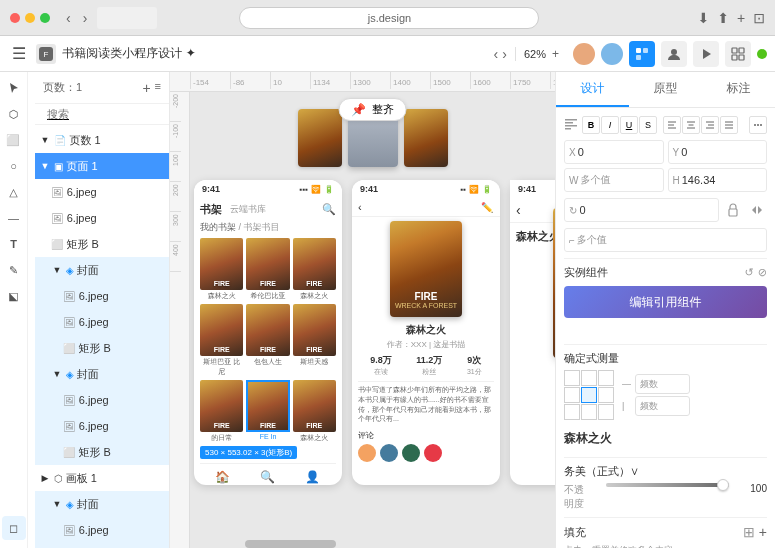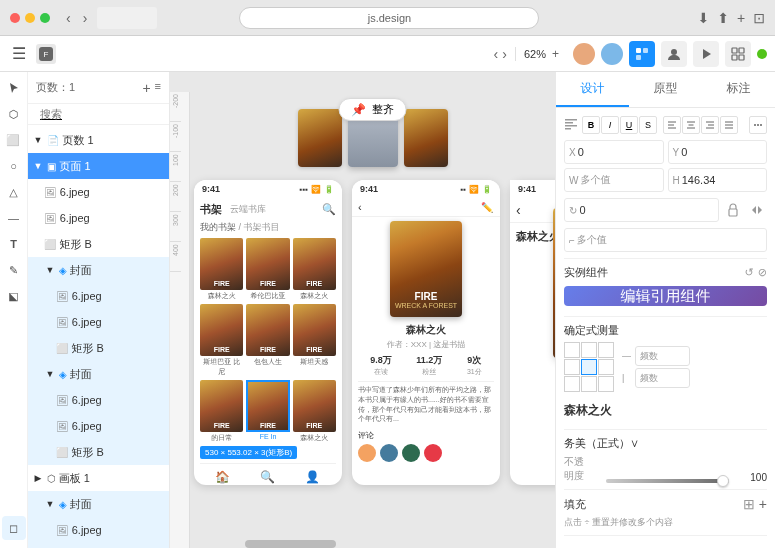--- a/index.html
+++ b/index.html
@@ -157,21 +157,21 @@
       display: flex;
       align-items: center;
       justify-content: center;
       font-size: 12px;
       color: #666;
       cursor: pointer;
       border-bottom: 2px solid transparent;
     }
     .right-tab.active { color: #1890ff; border-bottom-color: #1890ff; }
     .right-content { flex: 1; overflow-y: auto; padding: 8px; }
-    .slider-row { display: flex; align-items: flex-end; gap: 14px; }
+    .slider-row { display: flex; align-items: flex-start; gap: 14px; }
     .slider-label { font-size: 10px; color: #999; width: 28px; }
     .slider-track { flex: 1; height: 4px; border-radius: 2px; background: #f0f0f0; position: relative; }
     .slider-fill { height: 100%; border-radius: 2px; background: linear-gradient(90deg, #ccc, #666); }
     .slider-thumb { position: absolute; right: 0; top: -4px; width: 12px; height: 12px; background: #fff; border: 1px solid #ccc; border-radius: 50%; box-shadow: 0 1px 2px rgba(0,0,0,0.2); }
     .slider-val { font-size: 10px; color: #333; width: 24px; text-align: right; }
     .divider { height: 1px; background: #f0f0f0; margin: 6px 0; }
     .rtick { min-width: 40px; font-size: 8px; color: #aaa; border-left: 1px solid #ddd; padding-left: 2px; height: 20px; display: flex; align-items: flex-end; padding-bottom: 2px; }
     .prop-grid { display: grid; grid-template-columns: 1fr 1fr; gap: 4px; margin-bottom: 6px; }
     .prop-cell { display: flex; align-items: center; gap: 2px; height: 24px; border: 1px solid #e8e8e8; border-radius: 3px; padding: 0 4px; }
     .prop-cell-label { font-size: 10px; color: #999; }
@@ -203,20 +203,21 @@
 </div>
 
 <div class="app-titlebar">
   <span class="menu-icon">☰</span>
   <div class="title-icon">
     <svg width="14" height="14" viewBox="0 0 14 14">
         <rect width="14" height="14" rx="3" fill="#666"></rect>
         <text x="7" y="10" text-anchor="middle" fill="#fff" font-size="8">F</text>
       </svg>
   </div>
+  <span class="app-title">书籍阅读类小程序设计 ✦</span>
   <div class="zoom-ctrl" style="margin-left:auto;">
     <button style="border:none;background:none;font-size:14px;color:#666;cursor:pointer;">‹</button>
     <button style="border:none;background:none;font-size:14px;color:#666;cursor:pointer;">›</button>
     <span style="width:1px;height:14px;background:#e0e0e0;margin:0 4px;"></span>
     <span class="zoom-val">62%</span>
     <span style="font-size:12px;color:#666;cursor:pointer;margin-left:2px;">+</span>
   </div>
   <div class="top-right-icons">
     <div class="avatar avatar-1"></div>
     <div class="avatar avatar-2"></div>
@@ -265,21 +266,21 @@
         <div style="width:24px;height:24px;display:flex;align-items:center;justify-content:center;cursor:pointer;font-size:11px;color:#555;">⬜</div>
         <div style="width:24px;height:24px;display:flex;align-items:center;justify-content:center;cursor:pointer;font-size:11px;color:#555;">○</div>
         <div style="width:24px;height:24px;display:flex;align-items:center;justify-content:center;cursor:pointer;font-size:11px;color:#555;">△</div>
         <div style="width:24px;height:24px;display:flex;align-items:center;justify-content:center;cursor:pointer;font-size:11px;color:#555;">—</div>
         <div style="width:24px;height:24px;display:flex;align-items:center;justify-content:center;cursor:pointer;font-size:11px;color:#555;font-weight:bold;">T</div>
         <div style="width:24px;height:24px;display:flex;align-items:center;justify-content:center;cursor:pointer;font-size:11px;color:#555;">✎</div>
         <div style="width:24px;height:24px;display:flex;align-items:center;justify-content:center;cursor:pointer;font-size:11px;color:#555;">⬕</div>
         <div style="width:24px;height:24px;display:flex;align-items:center;justify-content:center;cursor:pointer;font-size:11px;color:#555;margin-top:auto;margin-bottom:8px;background:#e6f4ff;border-radius:4px;">◻</div>
       </div>
 
-      <div style="flex:1;display:flex;flex-direction:column;overflow:hidden;">
+      <div style="flex:1;display:flex;flex-direction:column;overflow:hidden;margin-left:7px;">
         <div class="sidebar-header">
           <span>页数：1</span>
           <div class="sidebar-header-icons">
             <span style="cursor:pointer;font-size:14px;color:#666;">+</span>
             <span style="cursor:pointer;font-size:11px;color:#666;">≡</span>
           </div>
         </div>
         <div class="search-bar">
           <svg width="11" height="11" viewBox="0 0 11 11">
               <circle cx="4.5" cy="4.5" r="3.5" stroke="#999" stroke-width="1" fill="none"></circle>
@@ -371,20 +372,33 @@
             
           </div>
 
         </div>
       </div>
     </div>
   </div>
 
   <div class="canvas-area">
 
+    <div class="canvas-ruler-top">
+      <div style="width:20px;flex-shrink:0;border-right:1px solid #ddd;"></div>
+      <div class="rtick">-154</div>
+      <div class="rtick">-86</div>
+      <div class="rtick">10</div>
+      <div class="rtick">1134</div>
+      <div class="rtick">1300</div>
+      <div class="rtick">1400</div>
+      <div class="rtick">1500</div>
+      <div class="rtick">1600</div>
+      <div class="rtick">1750</div>
+      <div class="rtick">1900</div>
+    </div>
 
     <div style="position:absolute;top:20px;left:0;width:20px;bottom:0;background:#f5f5f5;border-right:1px solid #ddd;z-index:5;">
       <div style="font-size:7px;color:#aaa;writing-mode:vertical-lr;transform:rotate(180deg);padding:2px;border-top:1px solid #ddd;height:30px;display:flex;align-items:center;justify-content:flex-end;">-200</div>
       <div style="font-size:7px;color:#aaa;writing-mode:vertical-lr;transform:rotate(180deg);padding:2px;border-top:1px solid #ddd;height:30px;display:flex;align-items:center;justify-content:flex-end;">-100</div>
       <div style="font-size:7px;color:#aaa;writing-mode:vertical-lr;transform:rotate(180deg);padding:2px;border-top:1px solid #ddd;height:30px;display:flex;align-items:center;justify-content:flex-end;">100</div>
       <div style="font-size:7px;color:#aaa;writing-mode:vertical-lr;transform:rotate(180deg);padding:2px;border-top:1px solid #ddd;height:30px;display:flex;align-items:center;justify-content:flex-end;">200</div>
       <div style="font-size:7px;color:#aaa;writing-mode:vertical-lr;transform:rotate(180deg);padding:2px;border-top:1px solid #ddd;height:30px;display:flex;align-items:center;justify-content:flex-end;">300</div>
       <div style="font-size:7px;color:#aaa;writing-mode:vertical-lr;transform:rotate(180deg);padding:2px;border-top:1px solid #ddd;height:30px;display:flex;align-items:center;justify-content:flex-end;">400</div>
     </div>
 
@@ -695,21 +709,21 @@
       <div class="divider"></div>
 
       
       <div style="display:flex;align-items:center;justify-content:space-between;margin-bottom:6px;">
         <span style="font-size:11px;color:#333;font-weight:500;">实例组件</span>
         <div style="display:flex;gap:4px;">
           <span style="font-size:11px;color:#999;cursor:pointer;">↺</span>
           <span style="font-size:11px;color:#999;cursor:pointer;">⊘</span>
         </div>
       </div>
-      <button style="width:100%;height:20px;background:linear-gradient(135deg,#667eea 0%,#764ba2 100%);border:none;border-radius:4px;color:#fff;font-size:15px;cursor:pointer;margin-bottom:4px;">编辑引用组件</button>
+      <button style="width:100%;height:32px;background:linear-gradient(135deg,#667eea 0%,#764ba2 100%);border:none;border-radius:4px;color:#fff;font-size:12px;cursor:pointer;margin-bottom:20px;">编辑引用组件</button>
 
       <div class="divider"></div>
 
       
       <div style="display:flex;align-items:center;justify-content:space-between;margin-bottom:4px;">
         <span style="font-size:11px;color:#333;font-weight:500;">确定式测量</span>
       </div>
 
       
       <div style="display:flex;gap:4px;align-items:center;margin-bottom:6px;">

